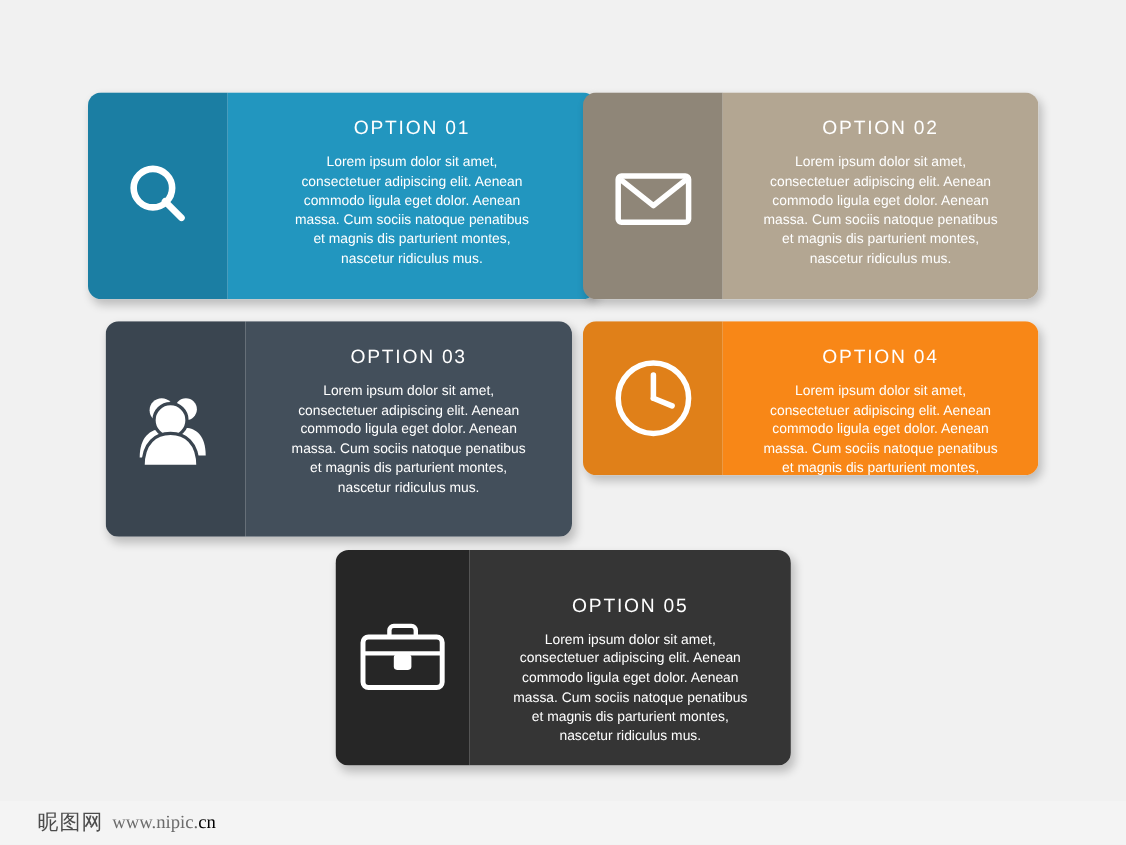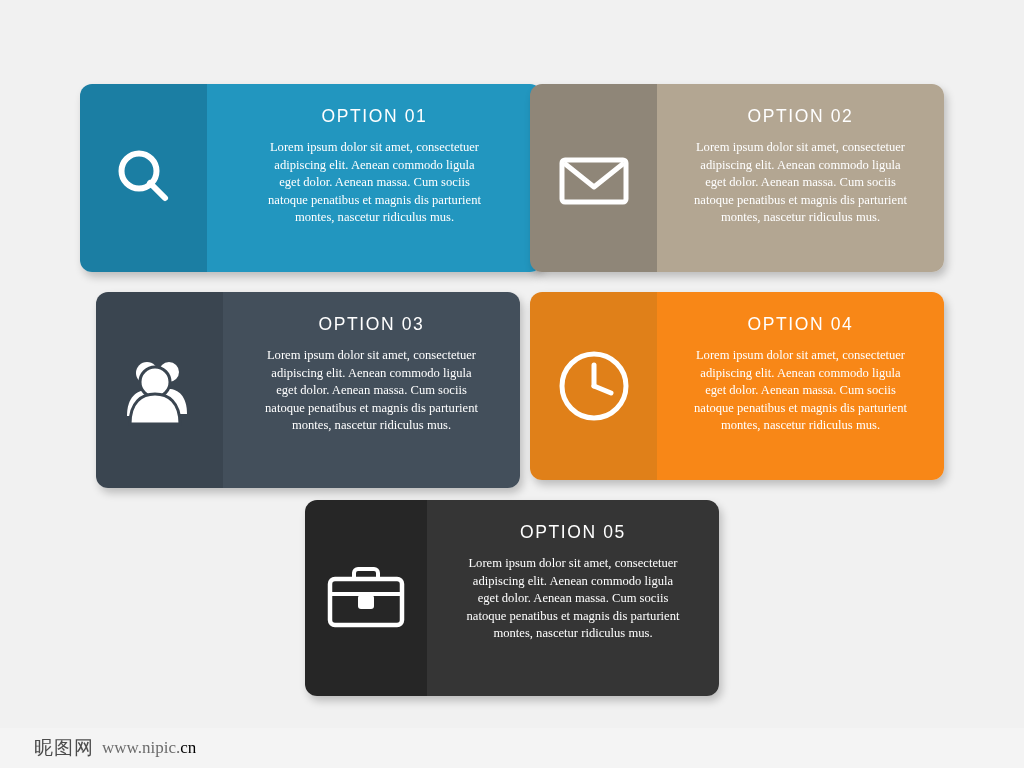--- a/index.html
+++ b/index.html
@@ -51,29 +51,29 @@
     letter-spacing: 1.6px;
     font-weight: normal;
     margin-bottom: 12px;
   }
   .card .desc {
     color: #ffffff;
     font-size: 12.6px;
     line-height: 17.6px;
     text-align: center;
     width: 215px;
-    font-family: Liberation Serif, serif;
+    font-family: Liberation Sans, sans-serif;
   }
   .icon-svg { display: block; }
 
   
   #card-1 { left: 80px;  top: 84px;  width: 462px; height: 188px; }
   #card-2 { left: 530px; top: 84px;  width: 414px; height: 188px; }
   #card-3 { left: 96px;  top: 292px; width: 424px; height: 196px; }
-  #card-4 { left: 530px; top: 292px; width: 414px; height: 188px; }
+  #card-4 { left: 530px; top: 292px; width: 414px; height: 140px; }
   #card-5 { left: 305px; top: 500px; width: 414px; height: 196px; }
 
   #card-5 .icon-pane { flex: 0 0 122px; width: 122px; }
 
   
   #footer {
     position: absolute;
     left: 0;
     bottom: 0;
     width: 1024px;
@@ -194,21 +194,21 @@
     <div class="icon-pane" style="background:#262626;">
       <span>
         <svg class="icon-svg" width="84" height="66" viewBox="0 0 84 66">
           <path d="M30 14 L30 8 A4 4 0 0 1 34 4 L50 4 A4 4 0 0 1 54 8 L54 14" fill="none" stroke="#ffffff" stroke-width="4"></path>
           <rect x="6" y="14" width="72" height="46" rx="5" fill="none" stroke="#ffffff" stroke-width="4.5"></rect>
           <line x1="6" y1="29" x2="78" y2="29" stroke="#ffffff" stroke-width="4"></line>
           <rect x="34" y="30" width="16" height="14" rx="3" fill="#ffffff"></rect>
         </svg>
       </span>
     </div>
-    <div class="body-pane" style="background:#353535;">
+    <div class="body-pane" style="background:#353535;justify-content:center;">
       <div class="title">OPTION 05</div>
       <div class="desc">Lorem ipsum dolor sit amet, consectetuer adipiscing elit. Aenean commodo ligula eget dolor. Aenean massa. Cum sociis natoque penatibus et magnis dis parturient montes, nascetur ridiculus mus.</div>
     </div>
   </div>
 
   <div id="footer">
     <div id="watermark">
       <span class="wm-cn">昵图网</span>
       <span class="wm-url"><span>www.nipic.</span><span class="cn-red">cn</span></span>
     </div>

